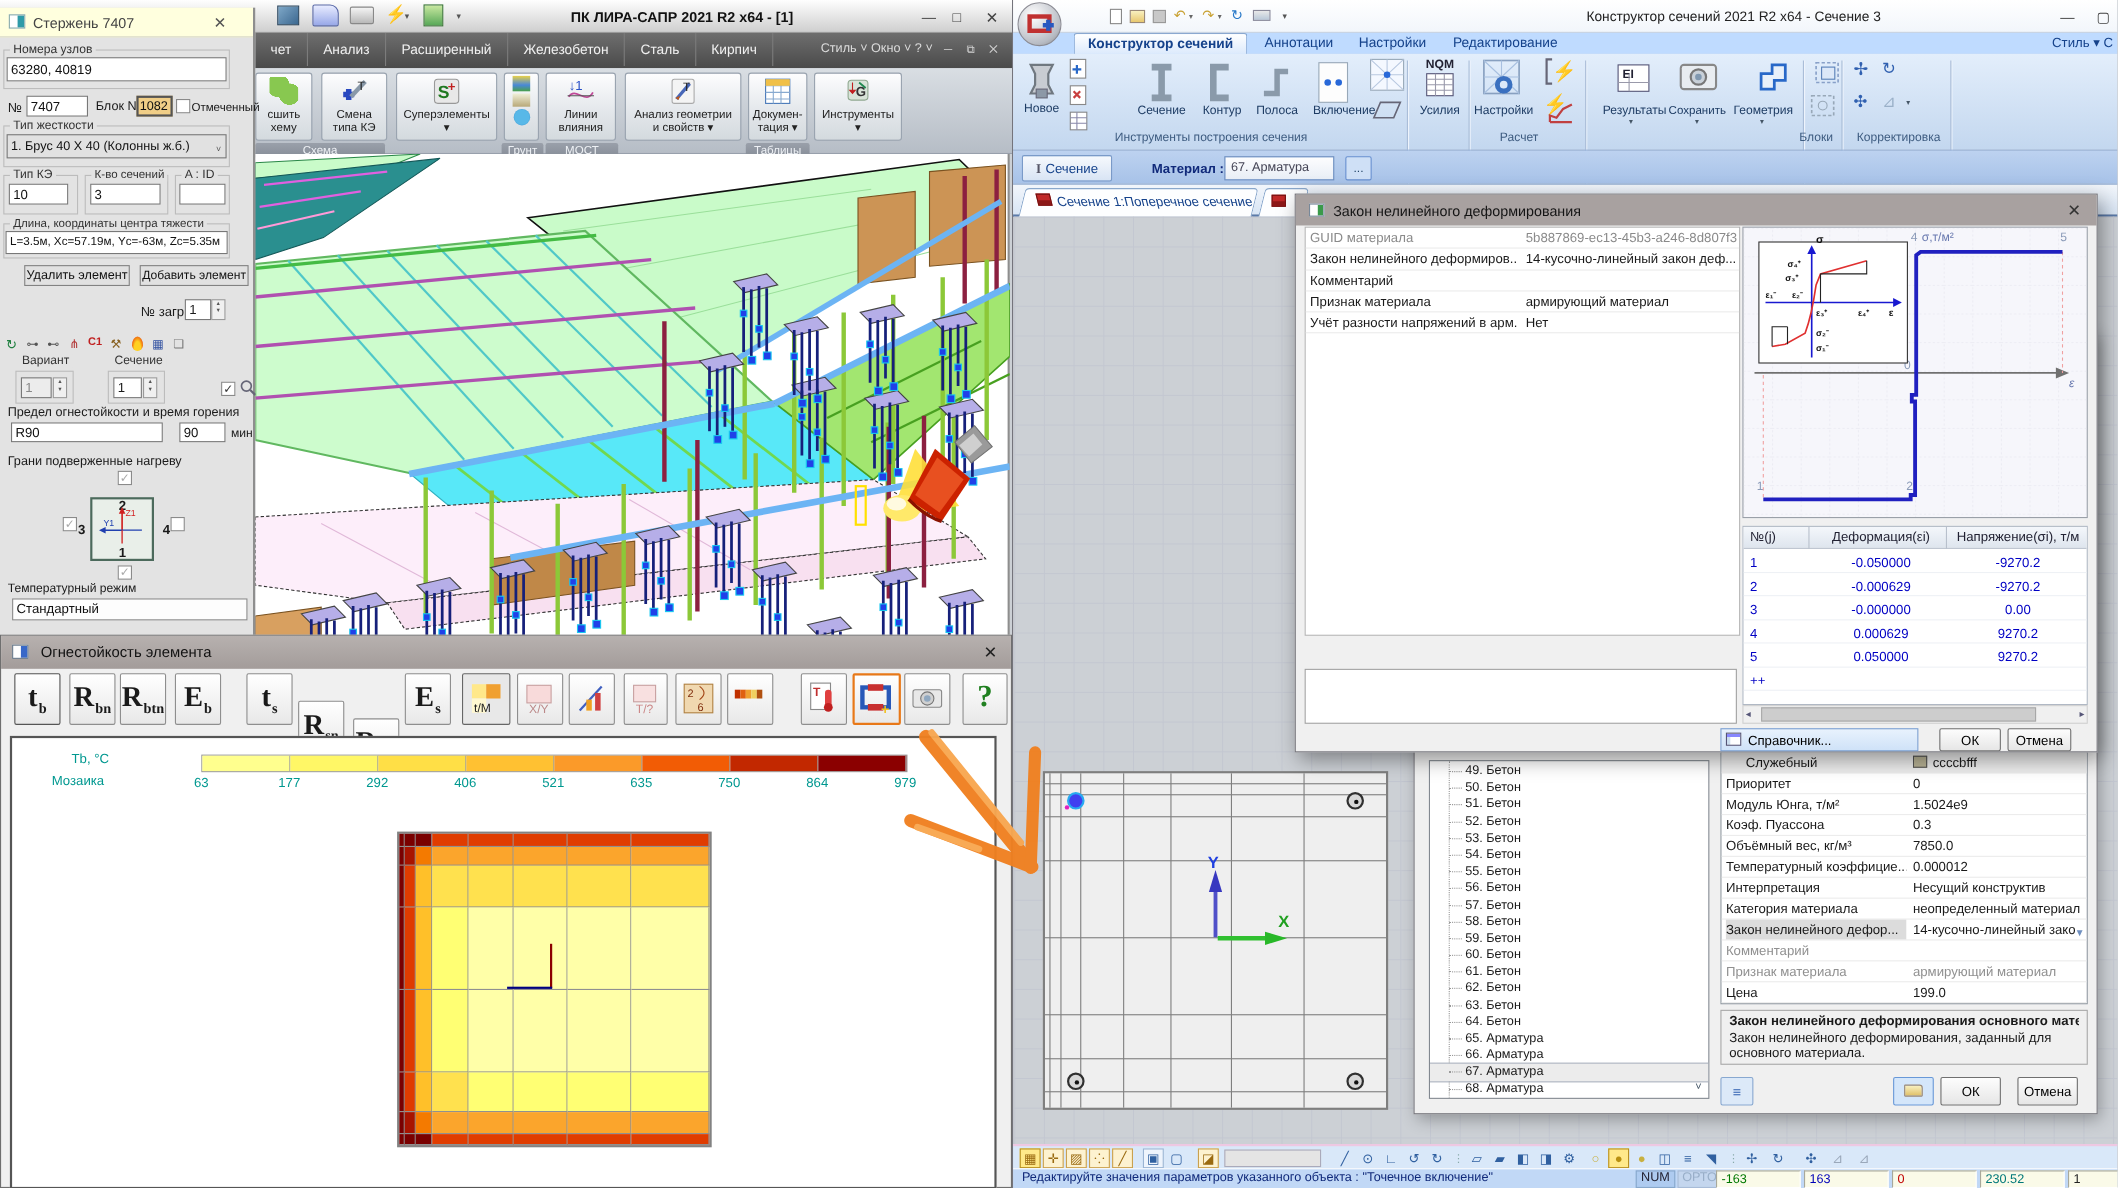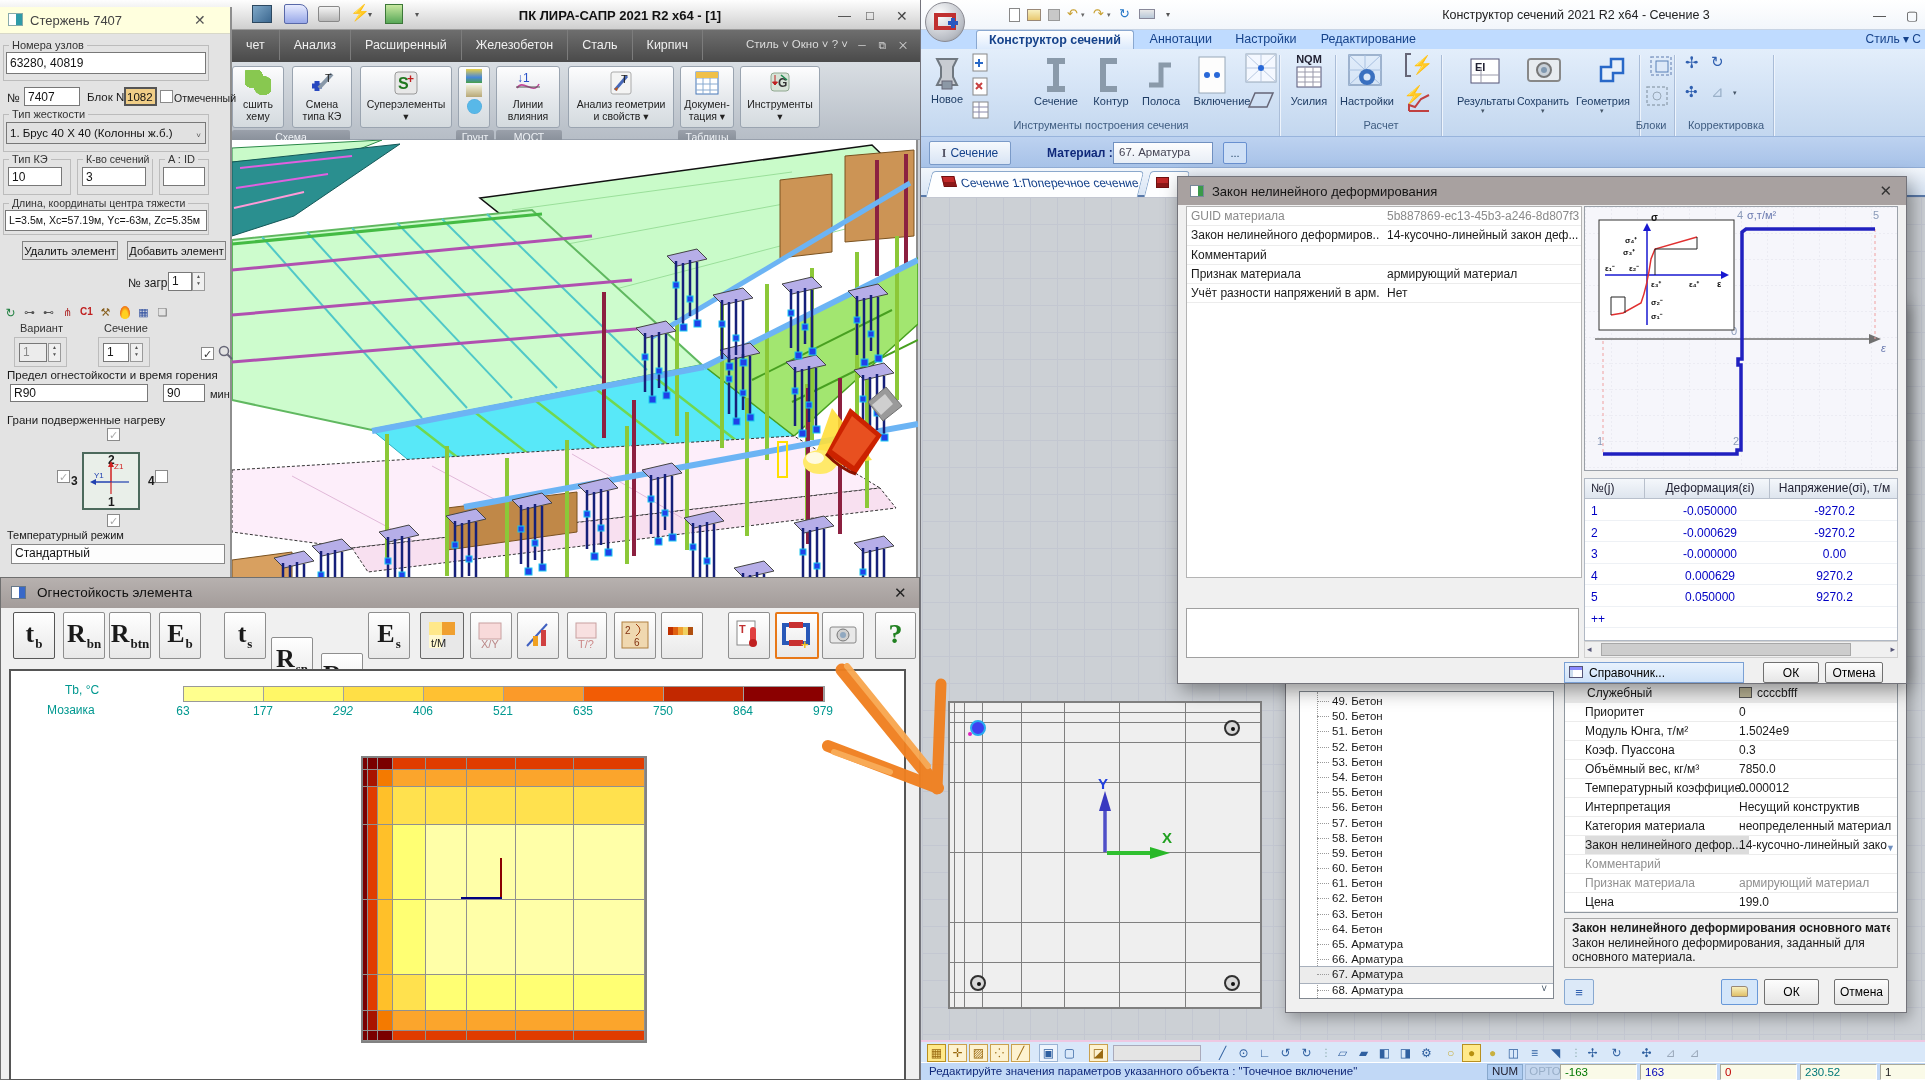--- a/index.html
+++ b/index.html
@@ -101,21 +101,21 @@
 #ld-hscroll{left:406px;top:464px;width:314px;height:17px;background:#f0f0f0;border:1px solid #d0d0d0}
 .stdbtn{background:linear-gradient(#fdfdfd,#e6e6e6);border:1px solid #707070;border-radius:2px}
 
 #mat-window{left:1285px;top:300px;width:622px;height:713px;background:#f0f0f0;border:1px solid #73737a;box-shadow:3px 5px 14px rgba(0,0,0,.3);z-index:50}
 #mat-list{position:absolute;left:13px;top:390px;width:255px;height:308px;background:#fff;border:1px solid #828890;overflow:hidden;padding-top:2px}
 .mitem{height:15.2px;font-size:11.5px;line-height:15px;padding-left:32px;position:relative;color:#1a1a1a;white-space:nowrap}
 .mitem::before{content:"";position:absolute;left:17px;top:7px;width:12px;border-top:1px dotted #9a9a9a}
 .mitem.selected{background:#ececec;outline:1px solid #a8b0bc}
 #mat-props{position:absolute;left:278px;top:382px;width:334px;height:230px;background:#fff;border:1px solid #9098a0;overflow:hidden}
 .mprow{height:19px;border-bottom:1px solid #ececec;position:relative;font-size:12px;line-height:18px}
-.mprow .lb{position:absolute;left:20px;width:164px;overflow:hidden;white-space:nowrap}
+.mprow .lb{position:absolute;left:4px;width:164px;overflow:hidden;white-space:nowrap}
 .mprow .vl{position:absolute;left:174px;right:2px;overflow:hidden;white-space:nowrap}
 .mprow.header{background:#ececec}
 .mprow.header .lb{left:22px}
 .mprow.muted .lb,.mprow.muted .vl{color:#909090}
 .mprow.selected .lb{background:#dcdcdc}
 .mprow .sw{display:none}
 .mprow.swatch .sw{display:inline-block;width:13px;height:11px;background:#b8b294;border:1px solid #555;margin-right:5px;vertical-align:-1px}
 .mprow .dd{display:none;position:absolute;right:2px;top:3px;color:#7090c0;font-size:9px}
 .mprow.dropdown .dd{display:block}
 #mat-desc{position:absolute;left:278px;top:617px;width:334px;height:50px;background:#f0f0f0;border:1px solid #a8a8a8;padding:2px 7px;font-size:12px;line-height:14.5px;overflow:hidden}
@@ -547,21 +547,21 @@
         <div style="background: rgb(255, 223, 70);"></div>
         <div style="background: rgb(255, 193, 50);"></div>
         <div style="background: rgb(251, 154, 41);"></div>
         <div style="background: rgb(242, 92, 5);"></div>
         <div style="background: rgb(194, 40, 0);"></div>
         <div style="background: rgb(139, 0, 0);"></div>
       </div>
     <div id="scale-labels">
         <span style="left: 0px;">63</span>
         <span style="left: 80px;">177</span>
-        <span style="left: 160px; font-style: italic;">292</span>
+        <span style="left: 160px;">292</span>
         <span style="left: 240px;">406</span>
         <span style="left: 320px;">521</span>
         <span style="left: 400px;">635</span>
         <span style="left: 480px;">750</span>
         <span style="left: 560px;">864</span>
         <span style="left: 640px;">979</span>
       </div>
     <div id="mosaic">
       <div class="abs" style="left:137px;top:100px;width:2px;height:40px;background:#8b0000;z-index:3"></div>
       <div class="abs" style="left:98px;top:139px;width:41px;height:2px;background:#000080;z-index:3"></div>

